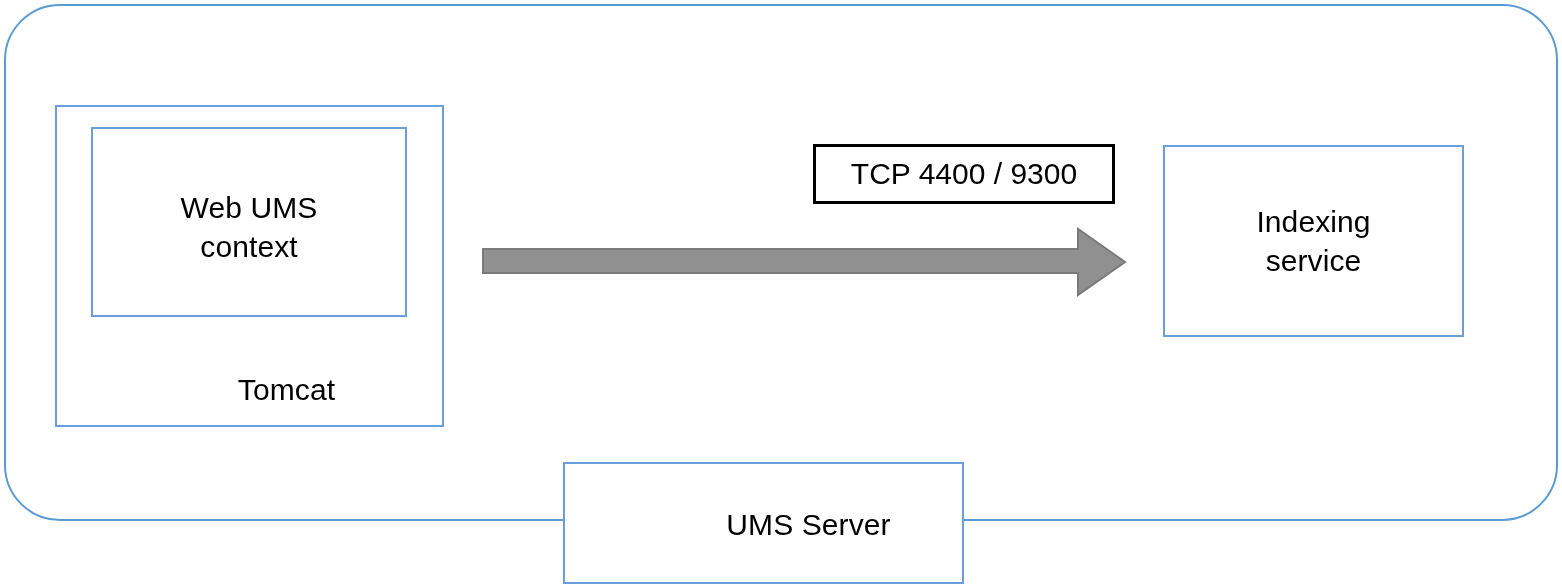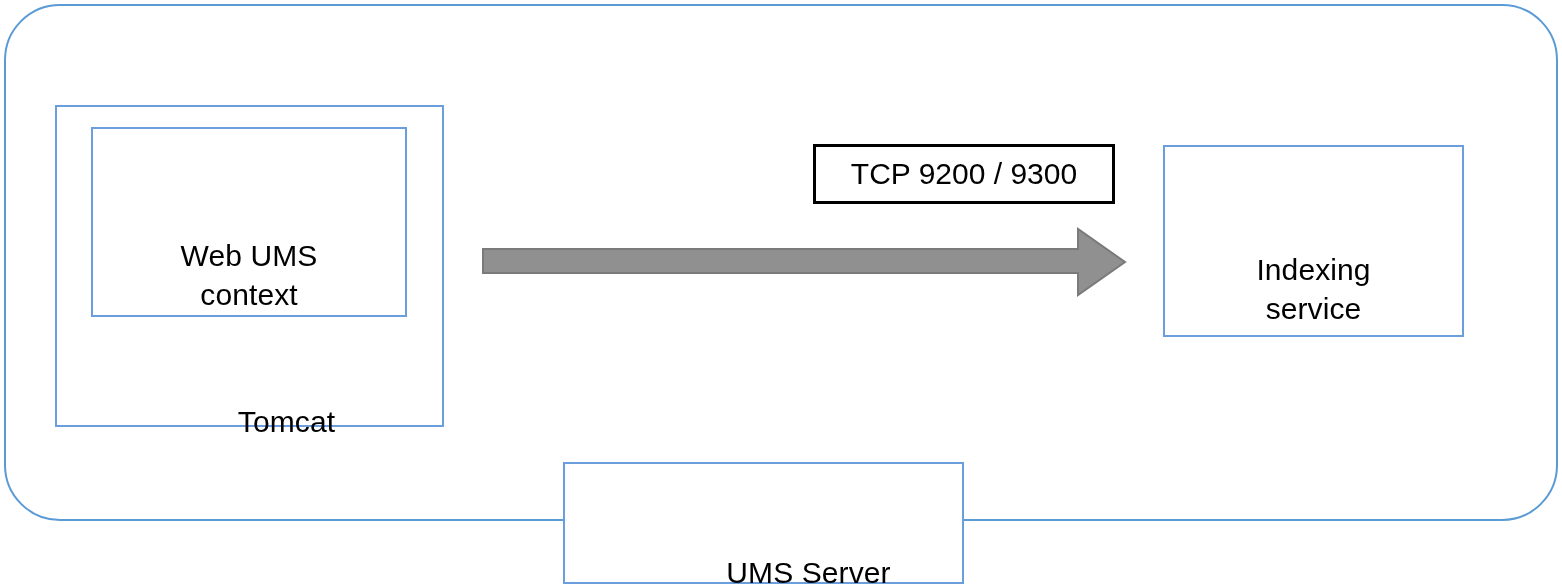--- a/index.html
+++ b/index.html
@@ -73,32 +73,31 @@
   
   .box-label {
     position: absolute;
     text-align: center;
     color: #000000;
     font-size: 30px;
     line-height: 39px;
     letter-spacing: 0.1px;
     white-space: pre-line;
     user-select: none;
-    margin-top: 48px;
   }
 
   .webums-label {
     left: 91px;
     top: 188px;
     width: 316px;
   }
 
   .tomcat-label {
     left: 55px;
-    top: 354px;
+    top: 370px;
     width: 463px;
   }
 
   .indexing-label {
     left: 1163px;
     top: 202px;
     width: 301px;
   }
 
   .ums-server-label {
@@ -163,21 +162,21 @@
 
   <div class="box-label tomcat-label">Tomcat</div>
 
   <div class="arrow-wrap">
     <svg viewBox="0 0 652 76" preserveAspectRatio="none">
       <polygon points="5,25 600,25 600,5 647,38 600,71 600,49 5,49" fill="#909090" stroke="#7A7A7A" stroke-width="2" stroke-linejoin="miter"></polygon>
     </svg>
   </div>
 
   <div class="tcp-box"></div>
-  <div class="tcp-label">TCP 9200 / 9300</div>
+  <div class="tcp-label">TCP 4400 / 9300</div>
 
   <div class="blue-box indexing-box"></div>
   <div class="box-label indexing-label">Indexing
 service</div>
 
   <div class="blue-box ums-server-box"></div>
   <div class="box-label ums-server-label">UMS Server</div>
 
 </div>
 

